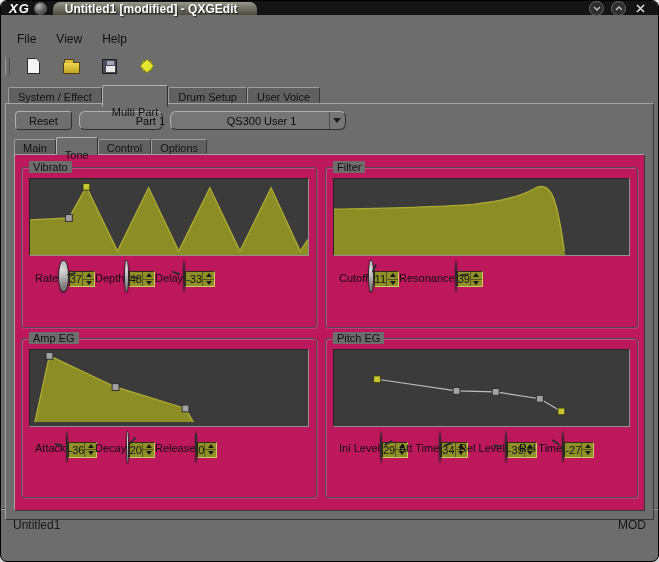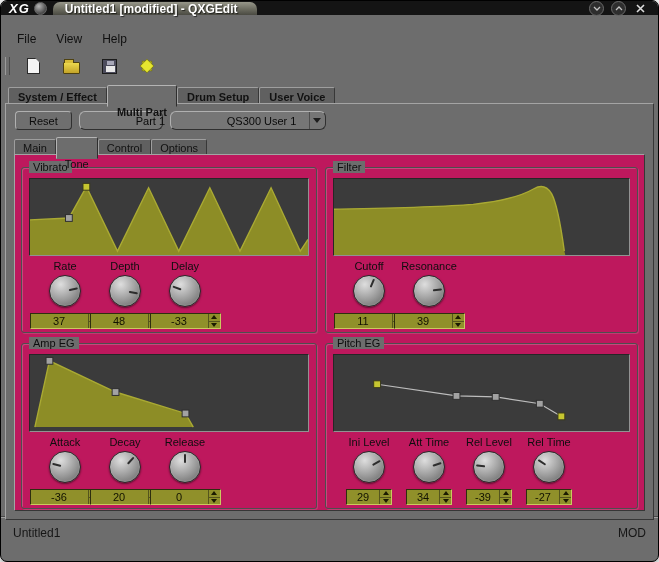--- a/index.html
+++ b/index.html
@@ -36,83 +36,83 @@
                      border-left:5px solid transparent; border-top:5px solid #6d6d6d; }
   .icon-open { width:17px; height:12px; background:linear-gradient(#ecd84e,#c4a428); border:1px solid #4f4210;
                border-radius:1px; position:relative; margin-top:3px; }
   .icon-open::before { content:""; position:absolute; top:-4px; left:0; width:8px; height:3px;
                        background:#d8bc38; border:1px solid #4f4210; border-bottom:none; }
   .icon-save { width:15px; height:15px; background:#4c4c5c; border:1px solid #1c1c1c; position:relative; }
   .icon-save::before { content:""; position:absolute; top:1px; left:4px; width:7px; height:4px; background:#a8a8b8; }
   .icon-save::after { content:""; position:absolute; bottom:1px; left:3px; width:9px; height:6px; background:#e8e8e8; }
 
   
-  .tabbar { position:absolute; top:84px; left:7px; right:7px; height:19px; display:flex;font-weight:bold; }
+  .tabbar { position:absolute; top:84px; left:7px; right:7px; height:19px; display:flex; }
   .tab { font-size:11px; color:#111; padding:3px 9px 0; background:#606060; margin-top:2px; height:17px;
          border:1px solid; border-color:#9e9e9e #383838 transparent #9e9e9e; border-radius:2px 2px 0 0; cursor:pointer; }
   .tab.active { background:#6d6d6d; margin-top:0; height:20px; padding-top:20px; position:relative; z-index:3;
                 border-color:#b4b4b4 #2e2e2e transparent #b4b4b4; }
 
   .main-panel { position:absolute; top:102px; left:4px; right:4px; height:417px; background:#6d6d6d;
                 border:1px solid; border-color:#a4a4a4 #363636 #363636 #a4a4a4; z-index:2; }
 
   
   .controls-row { position:absolute; top:7px; left:9px; display:flex; gap:7px; align-items:center; }
   .btn { height:19px; padding:0 13px; font-size:11px; color:#0c0c0c; background:#6f6f6f; cursor:pointer;
          border:1px solid; border-color:#b0b0b0 #303030 #303030 #b0b0b0; border-radius:4px;
          display:flex; align-items:center; }
   .combo { height:19px; background:#767676; display:flex; align-items:center; font-size:11px; color:#0a0a0a;
            border:1px solid; border-color:#b0b0b0 #303030 #303030 #b0b0b0; border-radius:6px; cursor:pointer;padding-left:48px; }
   .combo-text { padding:0 8px; flex:1; white-space:nowrap; }
   .combo-arrow { width:16px; align-self:stretch; border-left:1px solid #4d4d4d; display:flex; align-items:center; justify-content:center; }
   .tri-dn { width:0; height:0; border-left:4px solid transparent; border-right:4px solid transparent; border-top:5px solid #1d1d1d; }
   .combo-part { width:84px; }
-  .combo-voice { width:156px; }
+  .combo-voice { width:176px; }
 
   
   .subtabbar { position:absolute; top:33px; left:8px; right:8px; height:18px; display:flex; }
   .subtab { font-size:11px; color:#111; padding:2px 8px 0; background:#606060; margin-top:2px; height:16px;
             border:1px solid; border-color:#9e9e9e #383838 transparent #9e9e9e; border-radius:2px 2px 0 0; cursor:pointer; }
-  .subtab.active { background:#6d6d6d; margin-top:0; height:18px; padding-top:20px; z-index:3; position:relative;
+  .subtab.active { background:#6d6d6d; margin-top:0; height:18px; padding-top:11px; z-index:3; position:relative;
                    border-color:#b4b4b4 #2e2e2e transparent #b4b4b4; }
   .sub-panel { position:absolute; top:50px; left:8px; right:8px; bottom:8px; background:#be185d;
                border:1px solid; border-color:#a4a4a4 #363636 #363636 #a4a4a4; z-index:2;
                padding:12px 6px 12px; display:grid; grid-template-columns:296px 1fr; grid-template-rows:1fr 1fr; gap:10px 8px; }
 
   
   .group { position:relative; border:1px solid #4e4e4e; border-radius:3px;
            box-shadow:inset 1px 1px 0 rgba(210,210,210,.28), 1px 1px 0 rgba(200,200,200,.2);
            padding:10px 5px 3px; }
   .group-title { position:absolute; top:-7px; left:7px; background:#6d6d6d; padding:0 4px; font-size:11px; color:#0e0e0e; }
   .graph { height:78px; margin:0 2px 4px; background:#3b3b3b; cursor:crosshair;
            border:1px solid; border-color:#262626 #929292 #929292 #262626; }
   .graph svg { display:block; width:100%; height:100%; }
 
   .params { display:flex; padding-left:8px; margin-top:2px; }
-  .param { width:60px; display:flex; flex-direction:column; align-items:center; }
+  .param { width:60px; display:flex; align-items:center; }
   .param-label { font-size:11px; color:#0e0e0e; margin-bottom:3px; white-space:nowrap; }
   .knob { width:32px; height:32px; border-radius:50%; position:relative; cursor:pointer; margin-bottom:6px;
           background:radial-gradient(circle at 36% 28%, #dedede, #a6a6a6 45%, #7c7c7c 78%, #6a6a6a);
           border:1px solid #2a2a2a; box-shadow:0 1px 2px rgba(0,0,0,.5), inset 0 0 2px rgba(255,255,255,.35); }
   .knob-rot { position:absolute; inset:0; }
   .knob-pointer { position:absolute; left:50%; top:2px; width:2px; height:9px; margin-left:-1px;
                   background:#2d2d2d; border-radius:1px; }
 
   .spin { width:71px; height:16px; background:#90902a; display:flex; align-items:stretch;
           border:1px solid; border-color:#2e2e0e #caca60 #caca60 #2e2e0e; }
   .cols4 .spin { width:46px; }
   .spin-value { flex:1; text-align:center; font-size:11px; color:#121200; line-height:14px; cursor:text; }
   .spin-arrows { width:12px; display:flex; flex-direction:column; border-left:1px solid #55551c; }
   .spin-up, .spin-down { flex:1; display:flex; align-items:center; justify-content:center; cursor:pointer; }
   .spin-up { border-bottom:1px solid #55551c; }
   .tri-u { display:block; width:0; height:0; border-left:3px solid transparent; border-right:3px solid transparent; border-bottom:4px solid #1b1b00; }
   .tri-d { display:block; width:0; height:0; border-left:3px solid transparent; border-right:3px solid transparent; border-top:4px solid #1b1b00; }
 
   
-  .statusbar { position:absolute; left:0; right:0; bottom:4px; height:41px; border-top:1px solid #484848;
+  .statusbar { position:absolute; left:0; right:0; bottom:12px; height:41px; border-top:1px solid #484848;
                box-shadow:inset 0 1px 0 #a0a0a0; display:flex; padding:9px 12px 0; font-size:12px; color:#161616; }
   .status-right { margin-left:auto; }
 </style>
 </head>
 <body>
 
 <div class="window">
 
   <div class="titlebar">
     <div class="xg-logo">XG</div>

